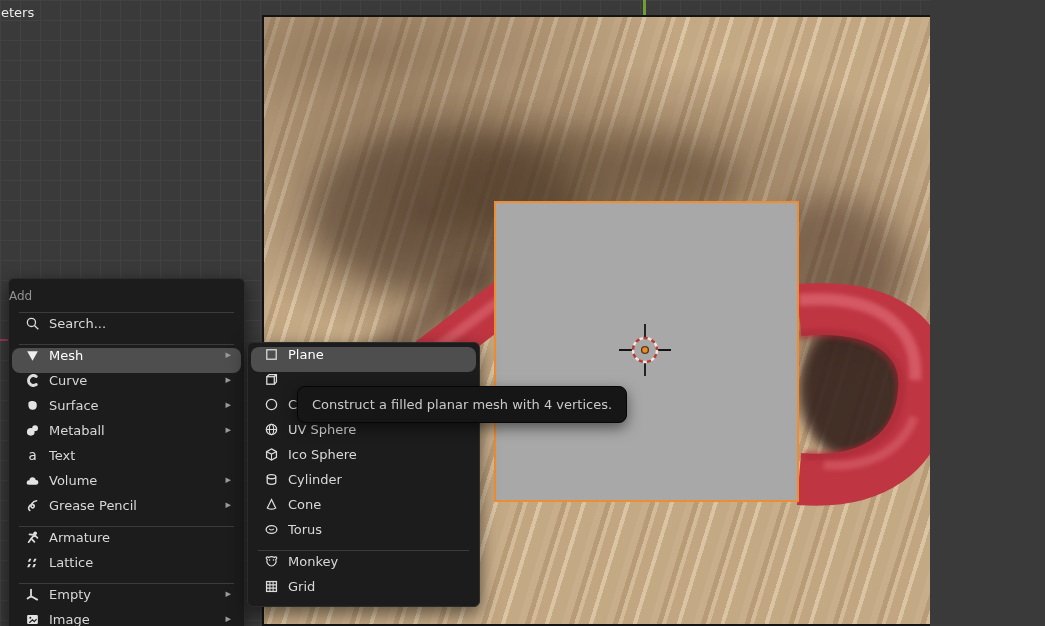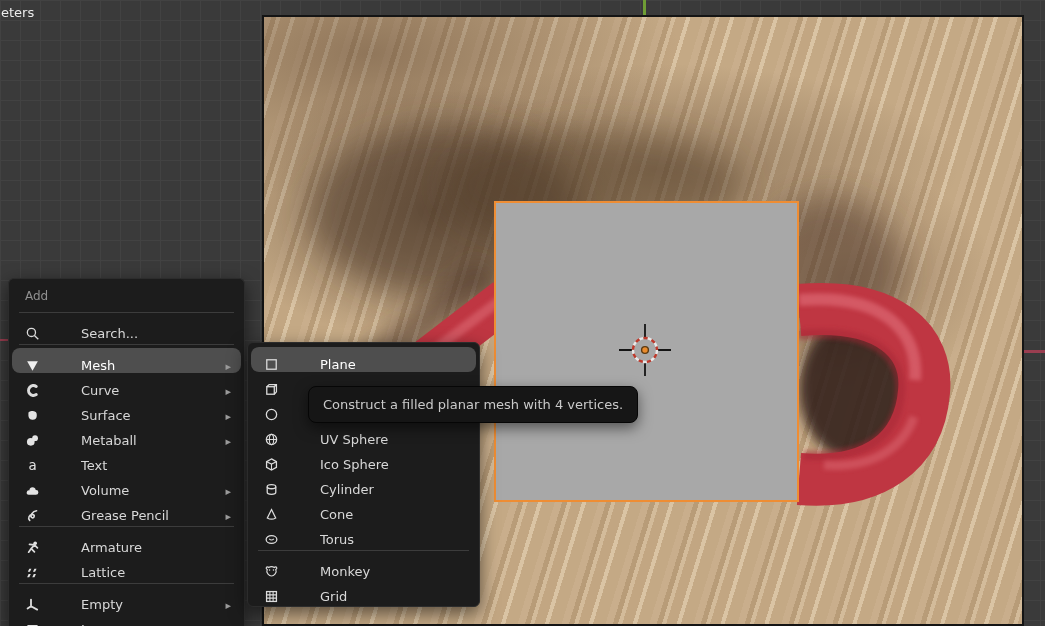--- a/index.html
+++ b/index.html
@@ -1,18 +1,18 @@
 <!DOCTYPE html>
 <html><head>
 <meta charset="utf-8">
 <style>
   * { margin:0; padding:0; box-sizing:border-box; }
   html,body { width:1045px; height:626px; overflow:hidden; background:#3a3a3a;
               font-family:"DejaVu Sans", sans-serif; }
-  #screen { position:relative; width:1045px; height:626px; overflow:hidden;
+  #screen { position:relative; width:930px; height:626px; overflow:hidden;
             background-color:#3a3a3a;
             background-image:
               linear-gradient(#424242 1px, transparent 1px),
               linear-gradient(90deg, #424242 1px, transparent 1px);
             background-size:20px 20px; }
 
   .unit-label { position:absolute; left:1px; top:5px; color:#ececec; font-size:13px; z-index:4; }
 
   .axis-x-left  { position:absolute; left:0;   top:339px; width:9px;  height:2px; background:#9a3e50; }
   .axis-x-right { position:absolute; left:1024px; top:350px; width:21px; height:3px; background:#9a3e50; }
@@ -35,35 +35,35 @@
            background:#a8a8a8; border:2px solid #ef8d33; }
 
   .cursor { position:absolute; left:615px; top:320px; width:60px; height:60px; z-index:3; }
 
   
   .menu { position:absolute; background:#1c1c1c; border:1px solid #2c2c2c;
           box-shadow:0 6px 18px rgba(0,0,0,.55); z-index:10; padding-top:4px; }
   .menu.add-menu { left:8px; top:278px; width:237px; height:348px; border-radius:6px 6px 0 0; border-bottom:none; }
   .menu.sub-menu { left:247px; top:342px; width:233px; height:265px; border-radius:6px; z-index:11; }
 
-  .menu-header { height:26px; line-height:26px; padding-left:16px; color:#909090; font-size:12px; }
+  .menu-header { height:26px; line-height:26px; color:#909090; font-size:12px; }
   .msep { height:1px; background:#3c3c3c; margin:3px 10px; }
-  .mrow { height:25px; display:flex; align-items:flex-end; padding:0 8px 0 12px;
-          margin:0 3px; border-radius:4px; color:#d8d8d8; font-size:13px; cursor:default;gap:32px; }
+  .mrow { height:25px; display:flex; align-items:flex-start; padding:0 8px 0 12px;
+          margin:0 3px; border-radius:4px; color:#d8d8d8; font-size:13px; cursor:default; }
   .mrow.hl { background:#4e4e4e; color:#ffffff;border-radius:8px; }
   .micon { width:16px; height:15px; margin-right:9px; display:inline-flex;
            align-items:center; justify-content:center; flex:none; }
   .mlabel { flex:1; white-space:nowrap; overflow:hidden; }
   .marrow { color:#9b9b9b; font-size:11px; flex:none; padding-right:2px; }
 
   
   .tooltip { position:absolute; left:297px; top:386px; width:330px; height:37px; z-index:12;
              background:#161616; border:1px solid #060606; border-radius:8px;
              color:#c9c9c9; font-size:13px; text-align:center; line-height:35px;
-             box-shadow:0 5px 14px rgba(0,0,0,.5);margin-left:11px; }
+             box-shadow:0 5px 14px rgba(0,0,0,.5); }
 
   svg.icon { stroke:#dcdcdc; fill:none; stroke-width:1.2; }
 </style>
 </head>
 <body>
 
 <div id="screen">
 
   <span class="unit-label">eters</span>
   <div class="axis-x-left"></div>

